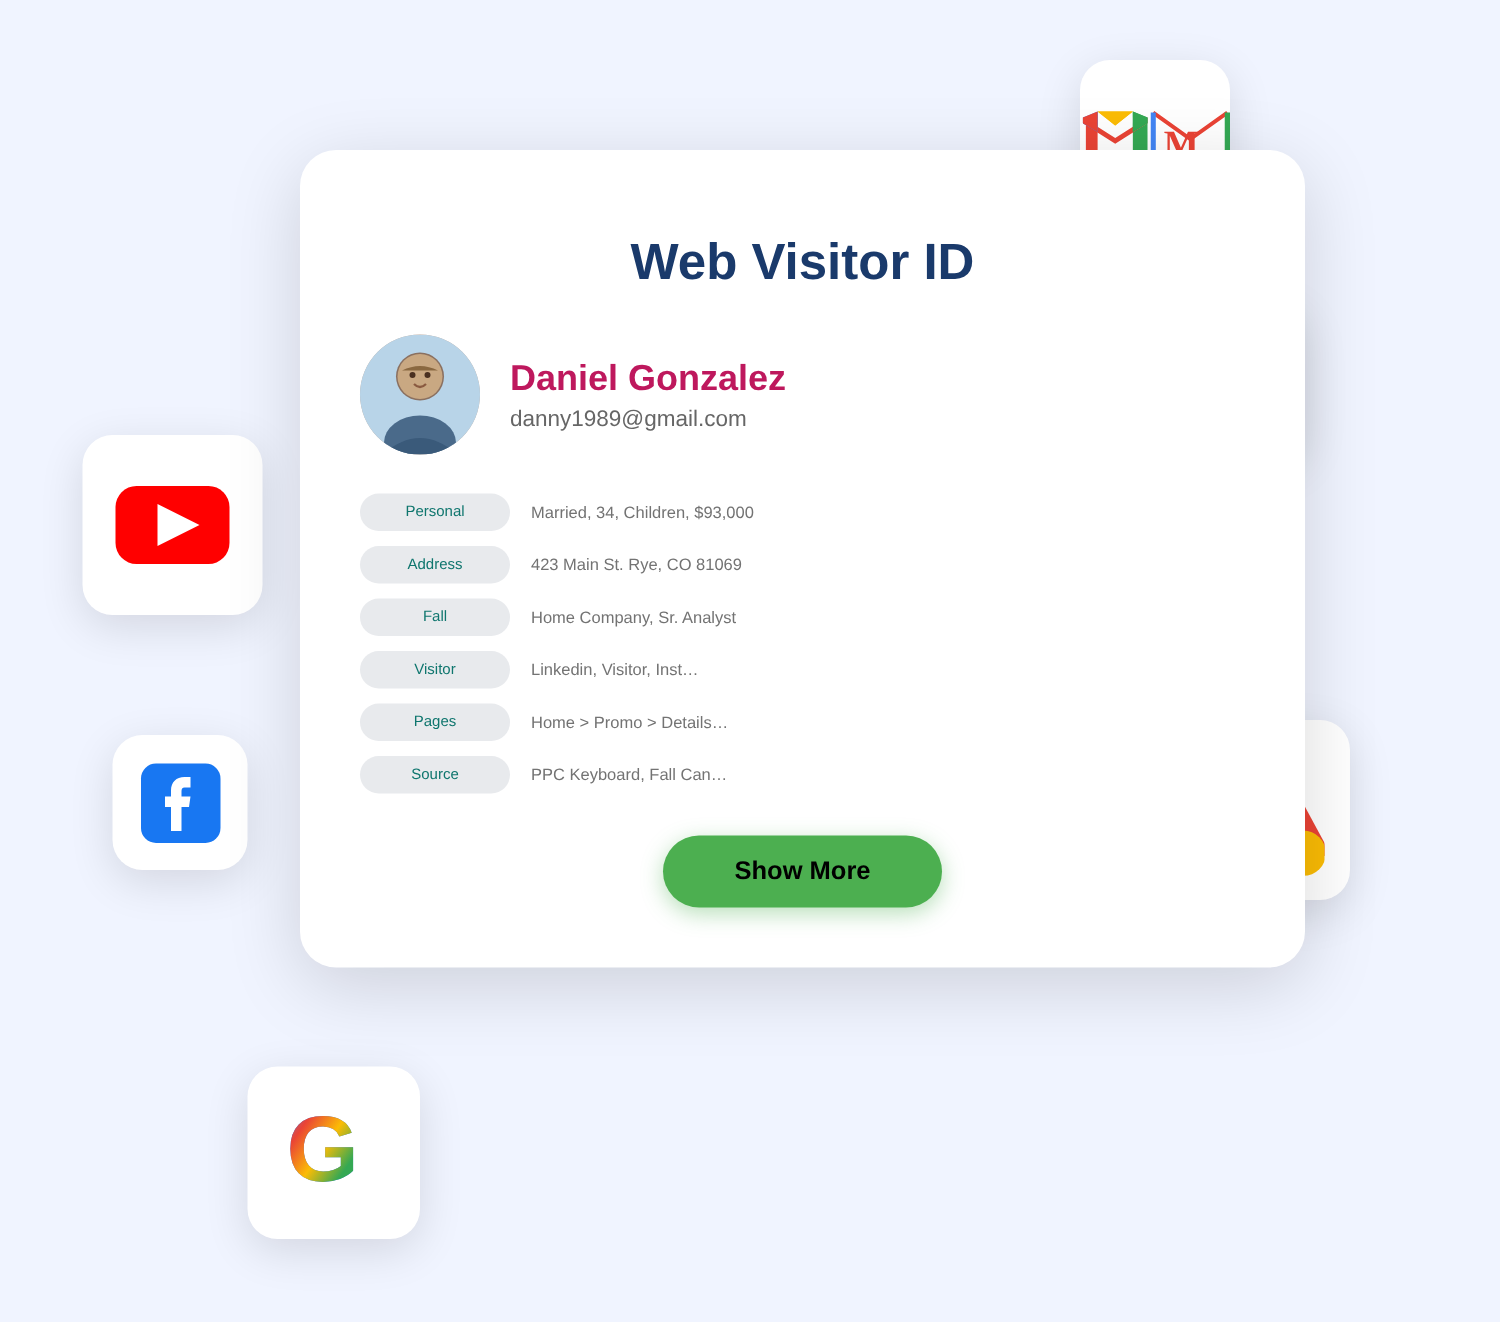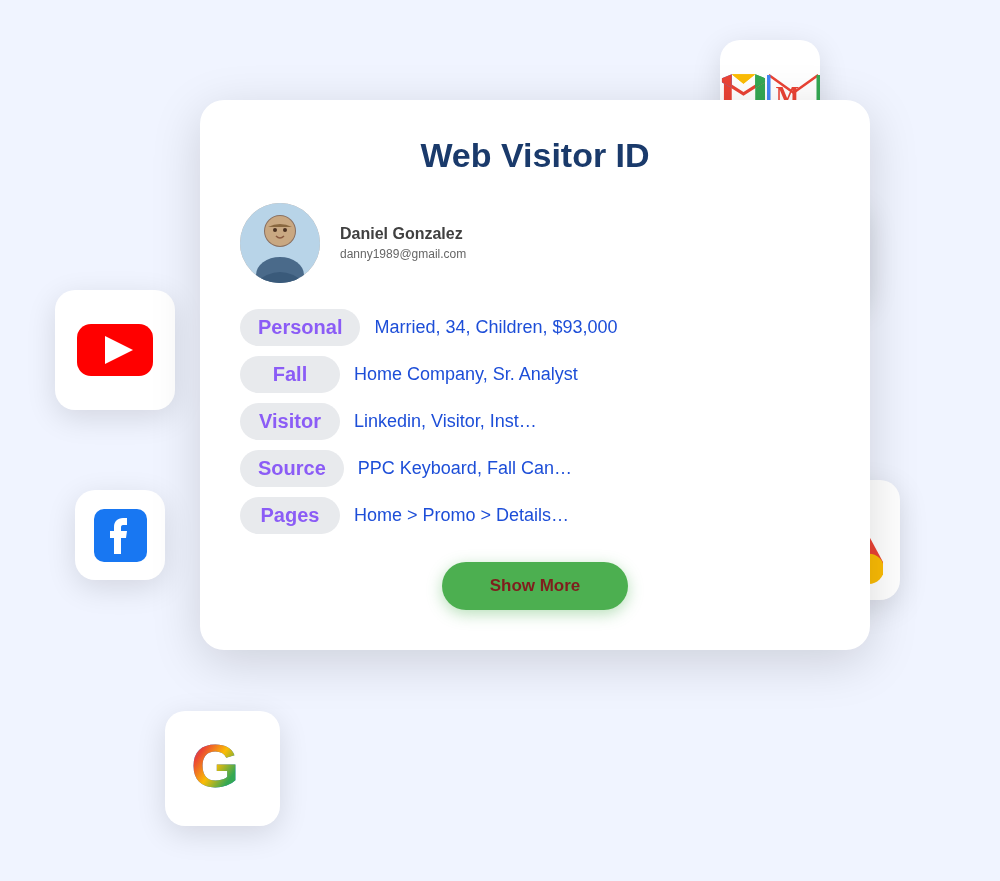--- a/index.html
+++ b/index.html
@@ -73,21 +73,21 @@
 
     
     .main-card {
       position: absolute;
       top: 100px;
       left: 200px;
       right: 130px;
       background: white;
       border-radius: 24px;
       box-shadow: 0 12px 50px rgba(0,0,0,0.15);
-      padding: 36px 40px 40px;
+      padding: 56px 40px 40px;
       z-index: 10;
     }
 
     .card-title {
       text-align: center;
       font-size: 34px;
       font-weight: 800;
       color: #1a3a6b;
       margin-bottom: 28px;
     }
@@ -114,68 +114,68 @@
       width: 100%;
       height: 100%;
     }
 
     .profile-info {
       display: flex;
       flex-direction: column;
     }
 
     .profile-name {
-      font-size: 16px;
+      font-size: 24px;
       font-weight: 800;
-      color: #404040;
+      color: #be185d;
     }
 
     .profile-email {
-      font-size: 12px;
+      font-size: 15px;
       color: #666;
       margin-top: 4px;
     }
 
     .info-rows {
       display: flex;
       flex-direction: column;
       gap: 10px;
     }
 
     .info-row {
       display: flex;
       align-items: center;
       gap: 14px;
     }
 
     .row-label {
       background: #e8eaed;
       border-radius: 20px;
       padding: 7px 18px;
-      font-size: 20px;
-      font-weight: 700;
-      color: #8b5cf6;
+      font-size: 10px;
+      font-weight: 400;
+      color: #0f766e;
       min-width: 100px;
       text-align: center;
       flex-shrink: 0;
     }
 
     .row-value {
-      font-size: 18px;
-      color: #1d4ed8;
+      font-size: 11px;
+      color: #737373;
       white-space: nowrap;
       overflow: hidden;
       text-overflow: ellipsis;
     }
 
     .show-more-btn {
       display: block;
       margin: 28px auto 0;
       background: #4caf50;
-      color: #7f1d1d;
+      color: #000000;
       border: none;
       border-radius: 30px;
       padding: 14px 48px;
       font-size: 17px;
       font-weight: 700;
       cursor: pointer;
       box-shadow: 0 4px 15px rgba(76,175,80,0.4);
     }
   </style>
 </head>
@@ -294,31 +294,35 @@
       <span class="profile-email">danny1989@gmail.com</span>
     </div>
   </div>
 
   <div class="info-rows">
   <div class="info-row">
     <span class="row-label">Personal</span>
     <span class="row-value">Married, 34, Children, $93,000</span>
   </div>
       <div class="info-row">
+    <span class="row-label">Address</span>
+    <span class="row-value">423 Main St. Rye, CO 81069</span>
+  </div>
+      <div class="info-row">
     <span class="row-label">Fall</span>
     <span class="row-value">Home Company, Sr. Analyst</span>
   </div>
       <div class="info-row">
     <span class="row-label">Visitor</span>
     <span class="row-value">Linkedin, Visitor, Inst…</span>
   </div>
       <div class="info-row">
+    <span class="row-label">Pages</span>
+    <span class="row-value">Home &gt; Promo &gt; Details…</span>
+  </div>
+      <div class="info-row">
     <span class="row-label">Source</span>
     <span class="row-value">PPC Keyboard, Fall Can…</span>
   </div>
-      <div class="info-row">
-    <span class="row-label">Pages</span>
-    <span class="row-value">Home &gt; Promo &gt; Details…</span>
-  </div>
     </div>
 
   <button class="show-more-btn">Show More</button>
 </div>
 
 </body></html>

